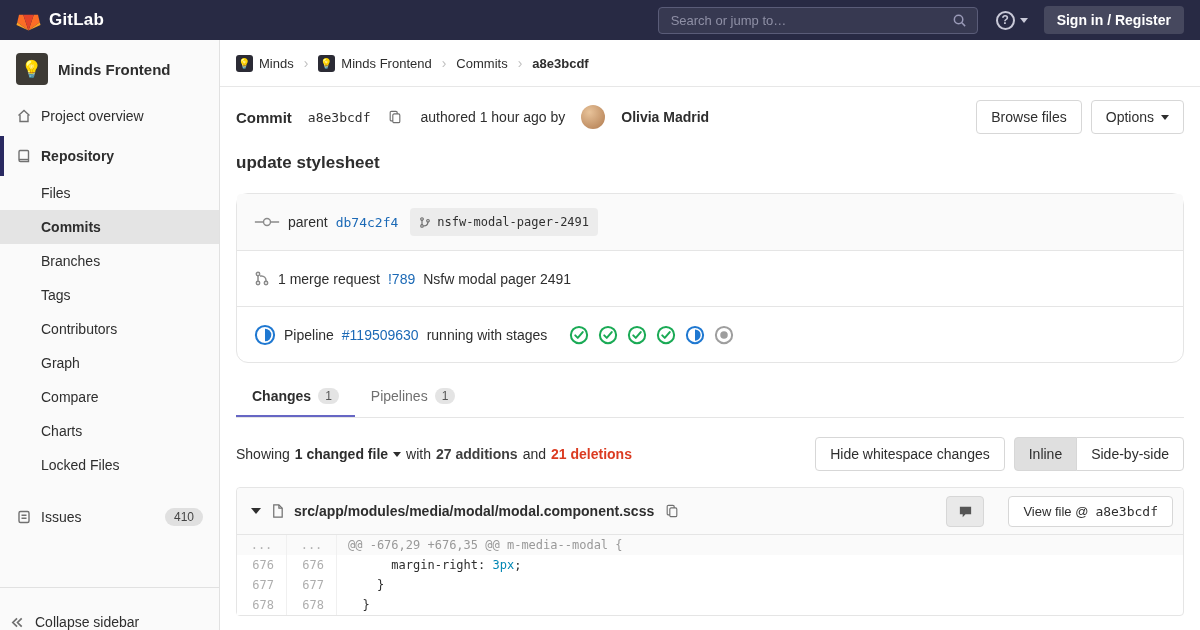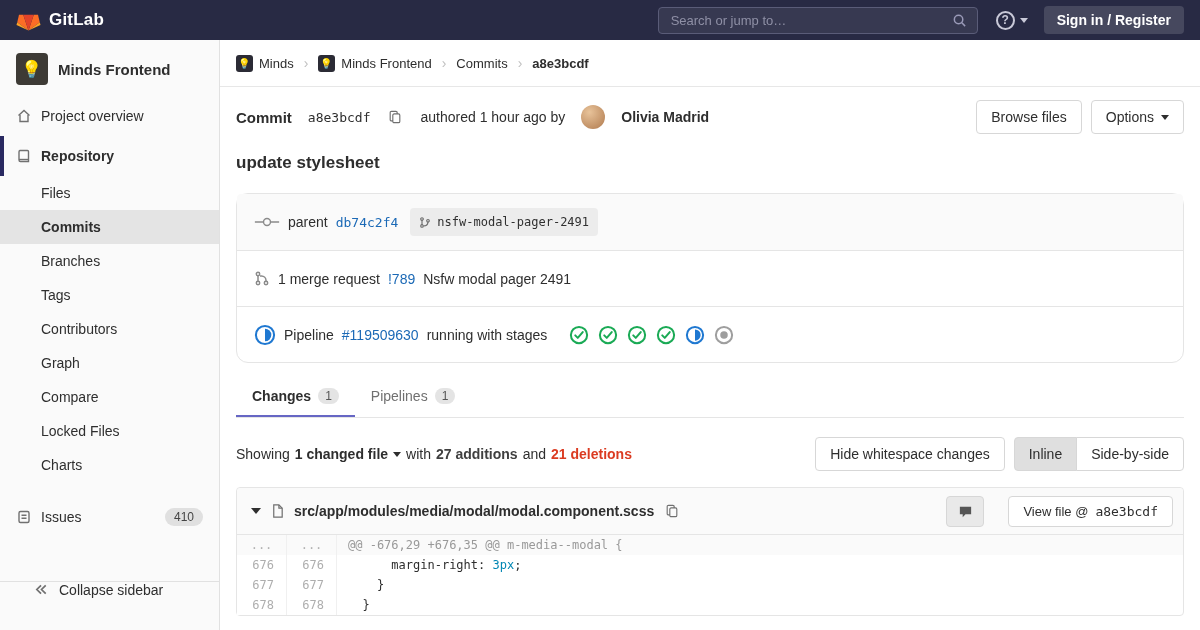--- a/index.html
+++ b/index.html
@@ -42,22 +42,22 @@
     display:flex; align-items:center; justify-content:center; font-size:17px; }
   .proj-name { font-weight:700; font-size:15px; }
   .side-item { display:flex; align-items:center; gap:9px; padding:12px 16px; font-size:14px; position:relative; color:#2e2e2e; }
   .side-icon { width:16px; height:16px; flex:0 0 16px; display:flex; color:#707070; }
   .section-active::before { content:""; position:absolute; left:0; top:0; bottom:0; width:4px; background:#292961; }
   .section-active .lbl { font-weight:700; }
   .sub-item { display:block; padding:9px 16px 9px 41px; font-size:14px; color:#2e2e2e; }
   .sub-item.active { background:#e4e4e4; font-weight:600; }
   .issues-row { margin-top:14px; }
   .count-badge { margin-left:auto; background:#e0e0e0; border-radius:10px; padding:2px 9px; font-size:12px; color:#444; }
-  .collapse-bar { position:absolute; left:0; right:0; bottom:0; height:49px; border-top:1px solid #e1e1e1;
-    display:flex; align-items:flex-start; gap:10px; padding:0 34px; font-size:14px; background:#fafafa; }
+  .collapse-bar { position:absolute; left:0; right:0; bottom:0; height:43px; border-top:1px solid #e1e1e1;
+    display:flex; align-items:flex-end; gap:10px; padding:0 10px; font-size:14px; background:#fafafa; }
 
   
   .main { flex:1; min-width:0; }
   .breadcrumbs { height:47px; border-bottom:1px solid #e7e7e7; display:flex; align-items:center; gap:10px;
     padding:0 16px; font-size:13px; }
   .crumb { display:flex; align-items:center; gap:6px; }
   .crumb-avatar { width:17px; height:17px; border-radius:3px; background:#2b2b35; display:flex;
     align-items:center; justify-content:center; font-size:10px; }
   .crumb-sep { color:#c0c0c0; font-size:14px; }
   .crumb-sep::after { content:"›"; }
@@ -187,22 +187,22 @@
         <span class="lbl">Repository</span>
       </a>
       <div>
         <a class="sub-item">Files</a>
         <a class="sub-item active">Commits</a>
         <a class="sub-item">Branches</a>
         <a class="sub-item">Tags</a>
         <a class="sub-item">Contributors</a>
         <a class="sub-item">Graph</a>
         <a class="sub-item">Compare</a>
+        <a class="sub-item">Charts</a>
         <a class="sub-item">Locked Files</a>
-        <a class="sub-item">Charts</a>
       </div>
       <a class="side-item issues-row">
         <span class="side-icon">
           <svg width="16" height="16" viewBox="0 0 16 16" fill="none" stroke="#707070" stroke-width="1.4">
             <rect x="3" y="2.5" width="10" height="11" rx="1.5"></rect>
               <path d="M5.5 6.2 h5 M5.5 9.2 h5"></path>
           </svg>
         </span>
         <span class="lbl">Issues</span>
         <span class="count-badge">410</span>

